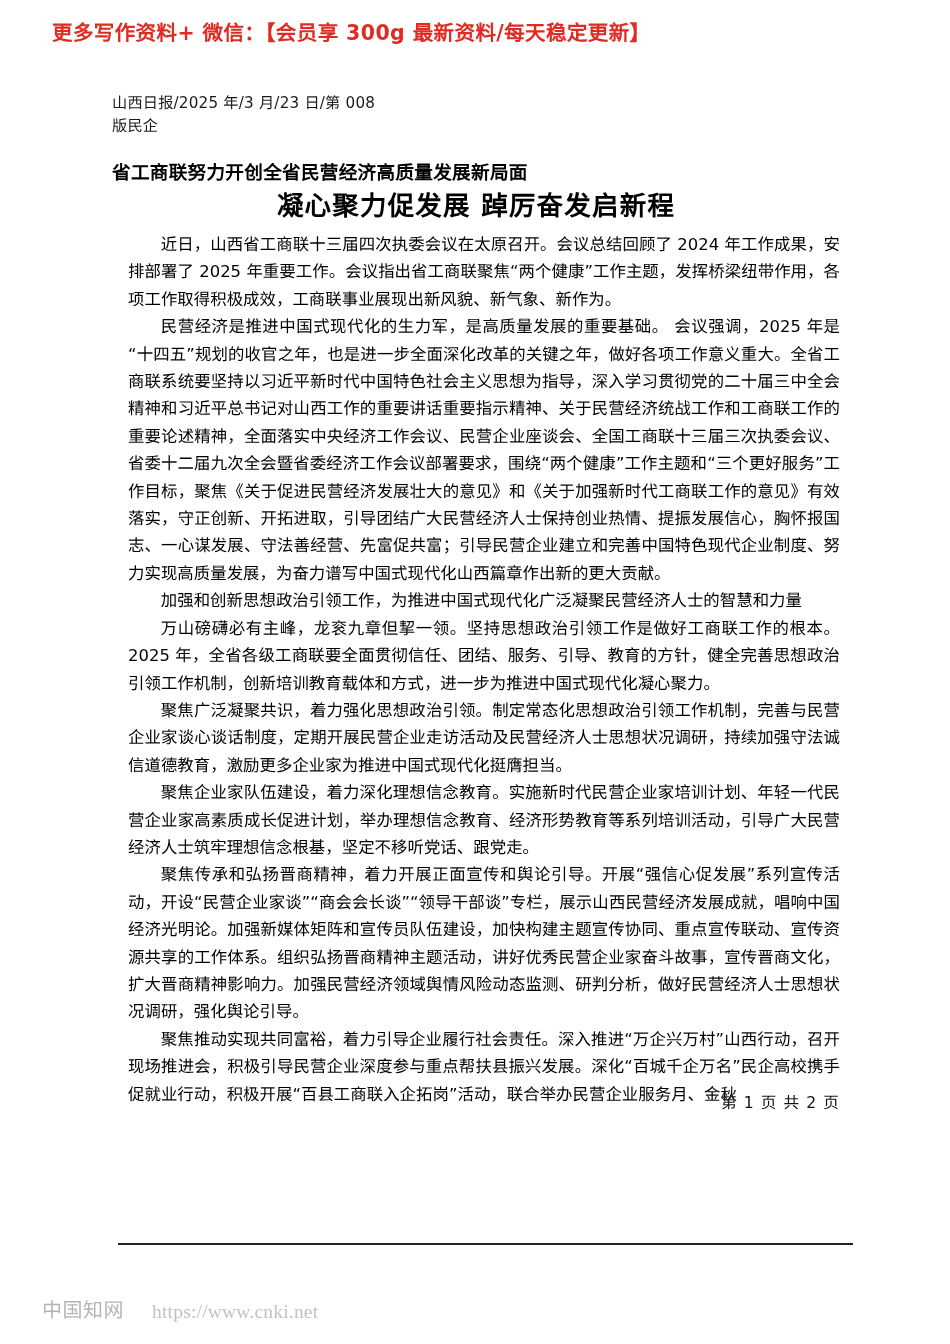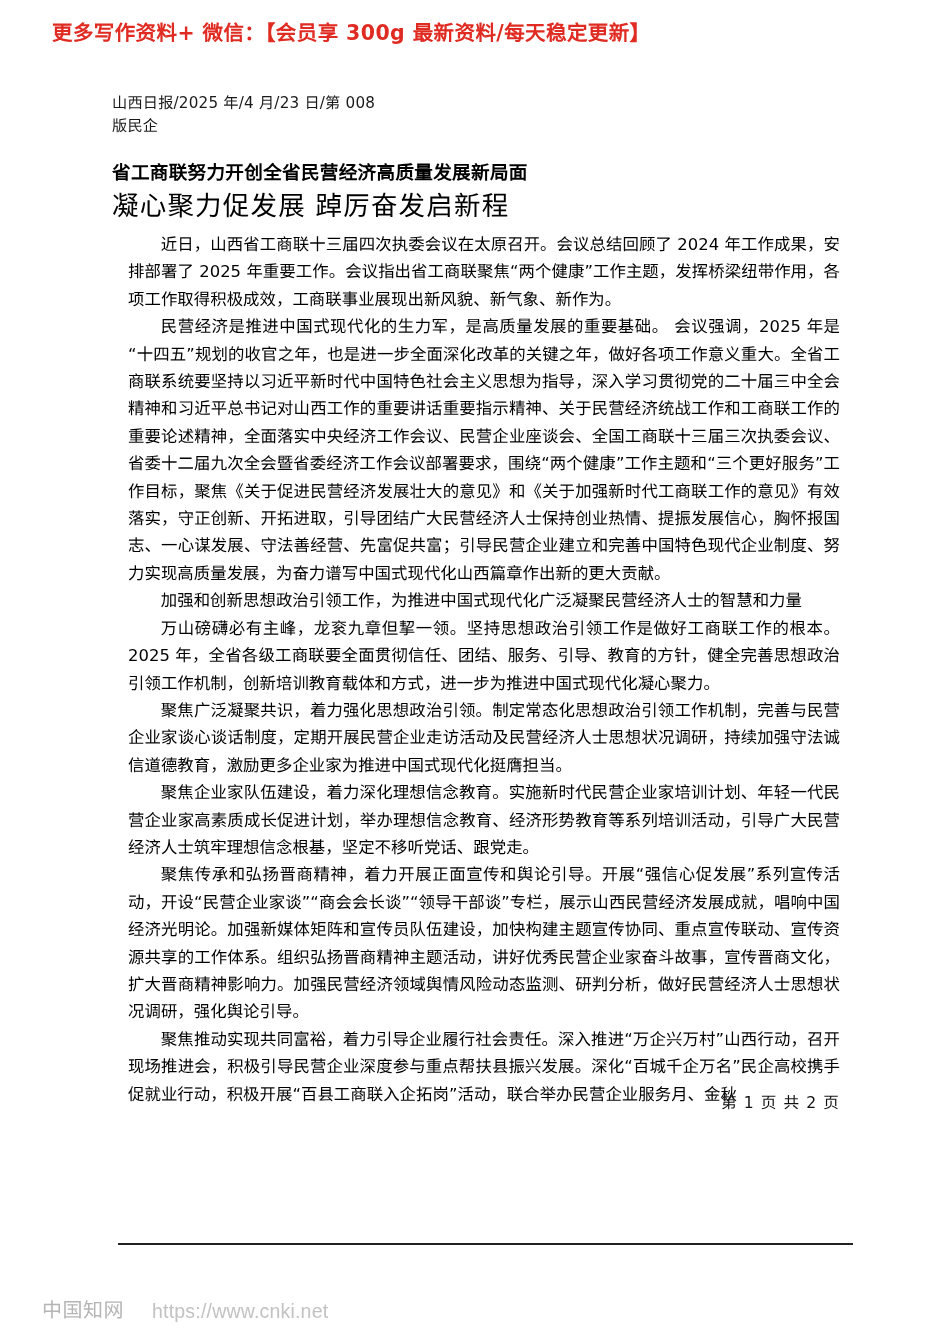--- a/index.html
+++ b/index.html
@@ -67,22 +67,23 @@
   
   .title-sub {
     text-align: left;
     font-size: 18.6px;
     font-weight: bold;
     letter-spacing: 0.3px;
     line-height: 26px;
     margin-top: 6px;
   }
   .title-main {
+    text-align: center;
     font-size: 26.5px;
-    font-weight: normal;
+    font-weight: bold;
     letter-spacing: 1.2px;
     line-height: 38px;
     margin-top: 1px;
     margin-bottom: 6px;
   }
 
   
   .body-block { margin-top: 4px; margin-left: 16px; }
   .para {
     font-size: 16.4px;
@@ -131,36 +132,36 @@
     color: #b5b5b5;
     letter-spacing: 0.5px;
     font-weight: normal;
     font-family: "DejaVu Sans", "Liberation Sans", sans-serif;
   }
   .cnki-url {
     margin-left: 28px;
     font-size: 19.5px;
     color: #c2c2c2;
     letter-spacing: 0.2px;
-    font-family: Liberation Sans, sans-serif;
+    font-family: Liberation Serif, serif;
   }
 </style>
 </head>
 <body>
 
 <div class="promo-banner">
   <div class="promo-text">更多写作资料+ 微信：【会员享 300g 最新资料/每天稳定更新】</div>
 </div>
 
 <div class="page-sheet">
 
   <div class="content-col">
 
     <div class="source-line">
-      <div>山西日报/2025 年/4 月/23 日/第 008</div>
+      <div>山西日报/2025 年/3 月/23 日/第 008</div>
       <div>版民企</div>
     </div>
 
     <div class="title-sub">省工商联努力开创全省民营经济高质量发展新局面</div>
 
     <div class="title-main">凝心聚力促发展  踔厉奋发启新程</div>
 
     <div class="body-block">
       <p class="para">近日，山西省工商联十三届四次执委会议在太原召开。会议总结回顾了 2024 年工作成果，安排部署了 2025 年重要工作。会议指出省工商联聚焦“两个健康”工作主题，发挥桥梁纽带作用，各项工作取得积极成效，工商联事业展现出新风貌、新气象、新作为。</p>
       <p class="para">民营经济是推进中国式现代化的生力军，是高质量发展的重要基础。 会议强调，2025 年是“十四五”规划的收官之年，也是进一步全面深化改革的关键之年，做好各项工作意义重大。全省工商联系统要坚持以习近平新时代中国特色社会主义思想为指导，深入学习贯彻党的二十届三中全会精神和习近平总书记对山西工作的重要讲话重要指示精神、关于民营经济统战工作和工商联工作的重要论述精神，全面落实中央经济工作会议、民营企业座谈会、全国工商联十三届三次执委会议、省委十二届九次全会暨省委经济工作会议部署要求，围绕“两个健康”工作主题和“三个更好服务”工作目标，聚焦《关于促进民营经济发展壮大的意见》和《关于加强新时代工商联工作的意见》有效落实，守正创新、开拓进取，引导团结广大民营经济人士保持创业热情、提振发展信心，胸怀报国志、一心谋发展、守法善经营、先富促共富；引导民营企业建立和完善中国特色现代企业制度、努力实现高质量发展，为奋力谱写中国式现代化山西篇章作出新的更大贡献。</p>

